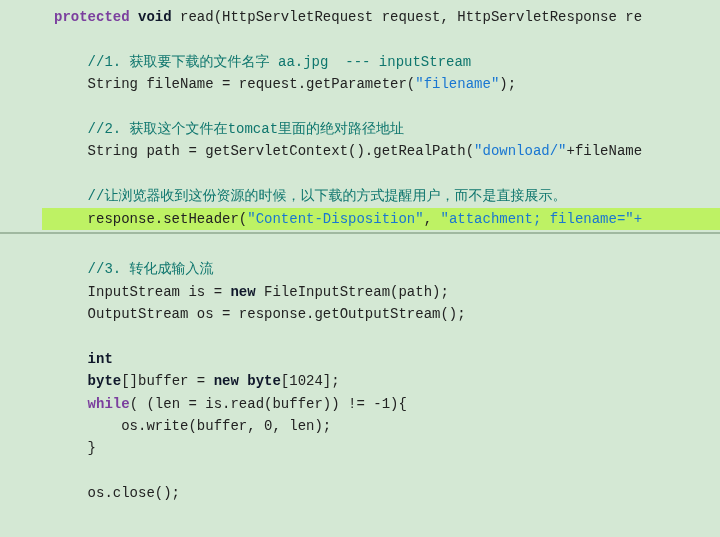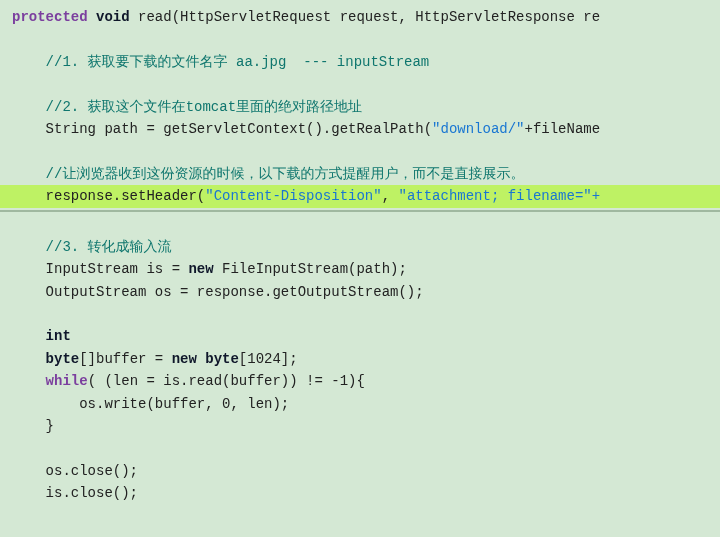--- a/index.html
+++ b/index.html
@@ -16,20 +16,21 @@
       background-color: #d4e8d4;
       padding: 6px 0 6px 0;
       width: 100%;
     }
     .code-line {
       display: flex;
       align-items: baseline;
       padding: 0 12px 0 12px;
       white-space: pre;
       min-height: 22px;
+      margin-left: 42px;
     }
     .code-line.highlighted {
       background-color: #bef264;
     }
     .divider-line {
       height: 2px;
       background-color: #a0b8a0;
       margin: 2px 0;
     }
     
@@ -40,35 +41,35 @@
     .plain      { color: #222222; }
   </style>
 </head>
 <body>
 
 <div class="code-container">
   <div id="code-lines">
       <div class="code-line"><span class="kw-purple">protected </span><span class="kw-blue">void </span><span class="plain">read(HttpServletRequest request, HttpServletResponse re</span></div>
       <div class="code-line">&nbsp;</div>
       <div class="code-line"><span class="comment">    //1. 获取要下载的文件名字 aa.jpg  --- inputStream</span></div>
+      <div class="code-line"><span class="plain">    String fileName = request.getParameter(</span><span class="string">"filename"</span><span class="plain">);</span></div>
       <div class="code-line">&nbsp;</div>
       <div class="code-line"><span class="comment">    //2. 获取这个文件在</span><span class="comment underline" style="">tomcat</span><span class="comment">里面的绝对路径地址</span></div>
       <div class="code-line"><span class="plain">    String path = getServletContext().getRealPath(</span><span class="string">"download/"</span><span class="plain">+fileName</span></div>
       <div class="code-line">&nbsp;</div>
       <div class="code-line"><span class="comment">    //让浏览器收到这份资源的时候，以下载的方式提醒用户，而不是直接展示。</span></div>
       <div class="code-line highlighted"><span class="plain">    response.setHeader(</span><span class="string">"Content-Disposition"</span><span class="plain">, </span><span class="string">"attachment; filename="+</span></div>
       <div class="divider-line"></div>
       <div class="code-line">&nbsp;</div>
       <div class="code-line"><span class="comment">    //3. 转化成输入流</span></div>
       <div class="code-line"><span class="plain">    InputStream is = </span><span class="kw-blue">new </span><span class="plain">FileInputStream(path);</span></div>
       <div class="code-line"><span class="plain">    OutputStream os = response.getOutputStream();</span></div>
       <div class="code-line">&nbsp;</div>
       <div class="code-line"><span class="plain">    </span><span class="kw-blue">int </span></div>
       <div class="code-line"><span class="plain">    </span><span class="kw-blue">byte</span><span class="plain">[]buffer = </span><span class="kw-blue">new </span><span class="kw-blue">byte</span><span class="plain">[1024];</span></div>
       <div class="code-line"><span class="plain">    </span><span class="kw-purple">while</span><span class="plain">( (len = is.read(buffer)) != -1){</span></div>
       <div class="code-line"><span class="plain">        os.write(buffer, 0, len);</span></div>
       <div class="code-line"><span class="plain">    }</span></div>
       <div class="code-line">&nbsp;</div>
       <div class="code-line"><span class="plain">    os.close();</span></div>
-      <div class="code-line"><span class="plain">    is.close();</span></div>
       <div class="code-line">&nbsp;</div>
     </div>
 </div>
 
 </body></html>

